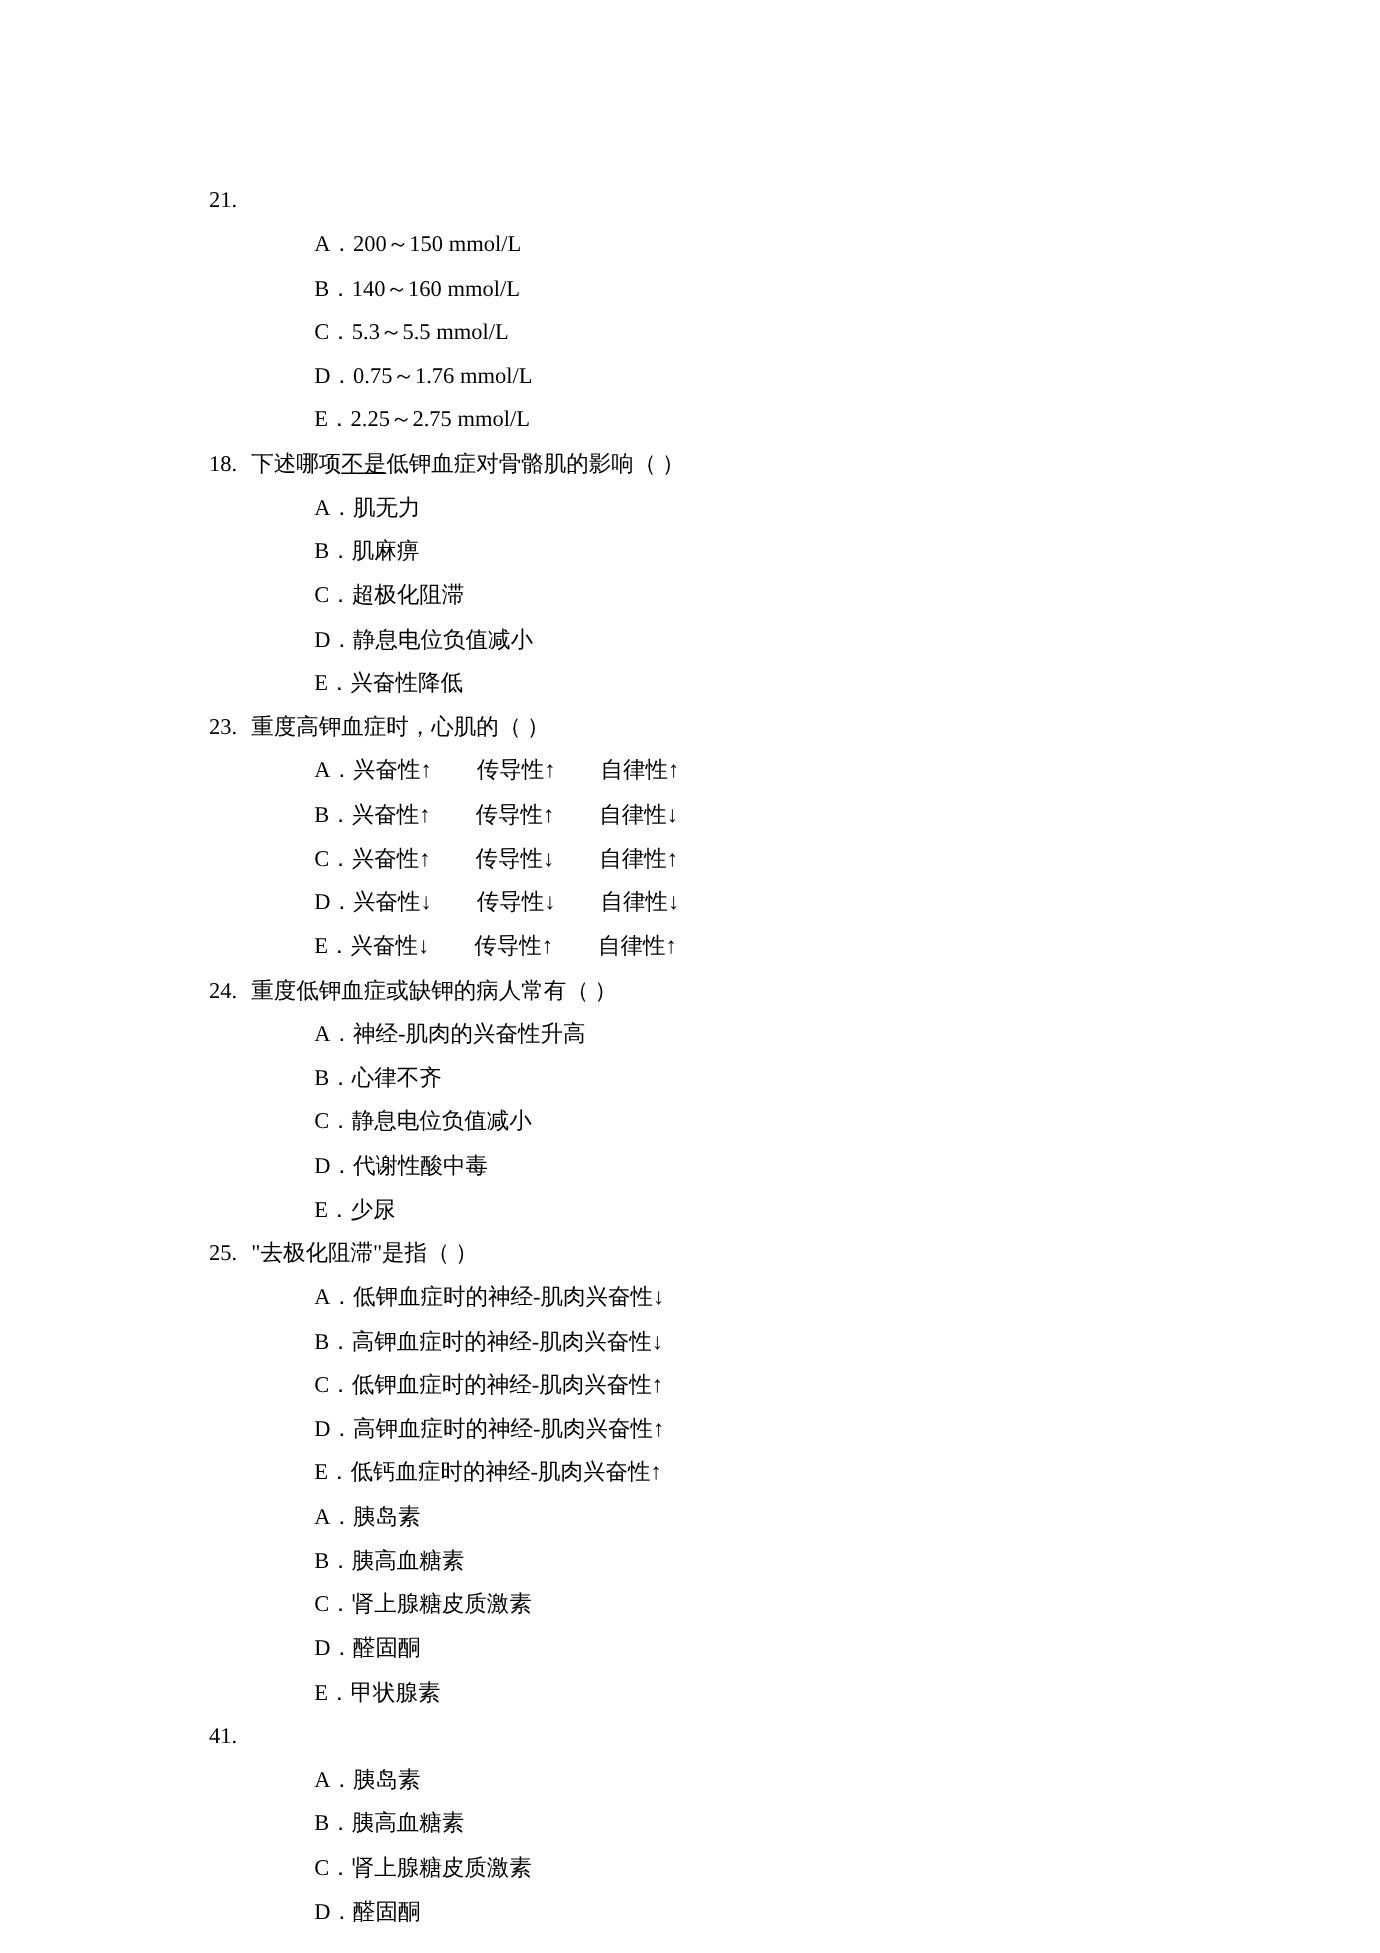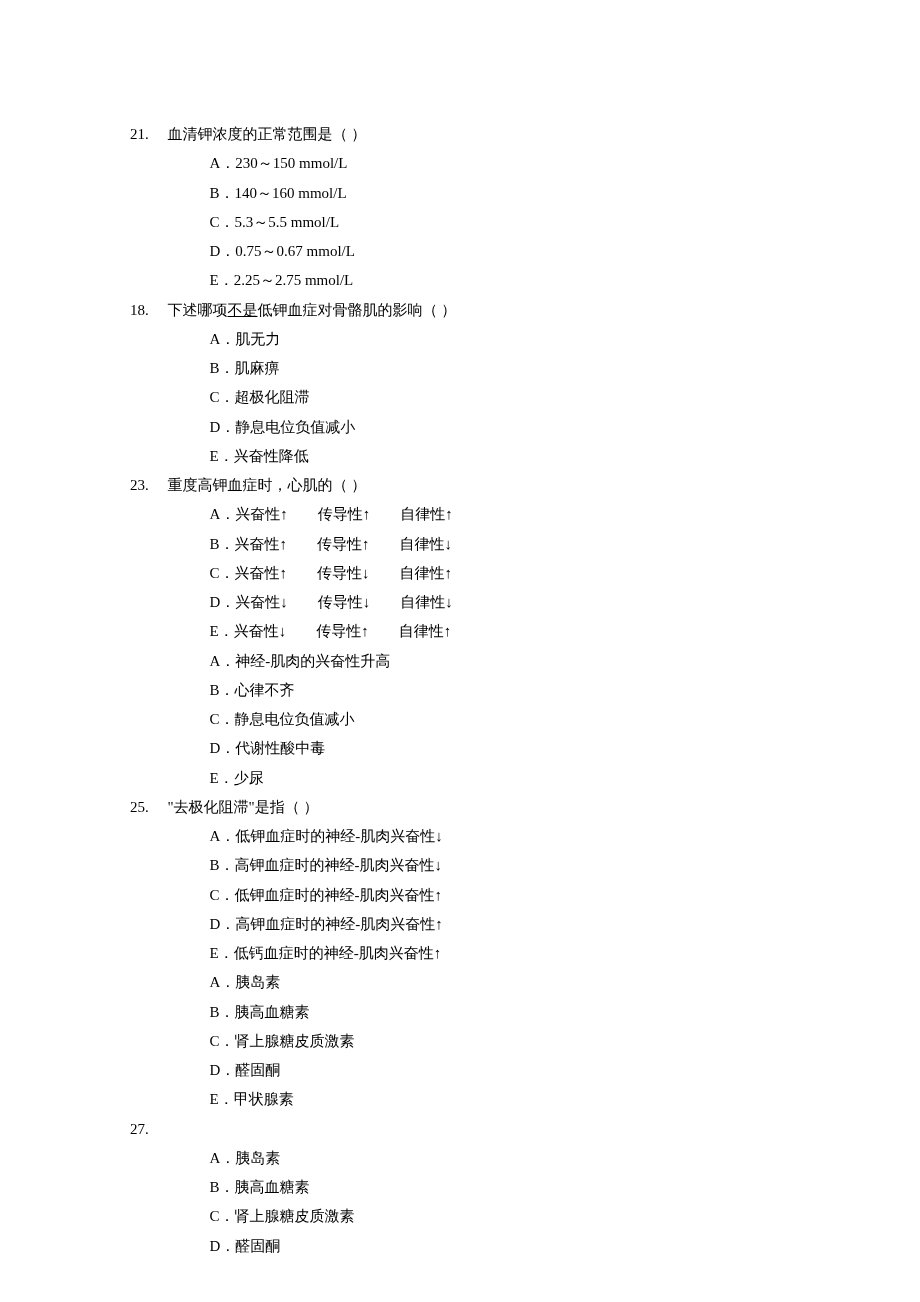--- a/index.html
+++ b/index.html
@@ -14,20 +14,21 @@
     box-sizing: border-box;
   }
   .question {
     margin: 0;
   }
   .q-stem {
     display: flex;
   }
   .q-num {
     min-width: 2.5em;
+    text-align: center;
   }
   .options {
     padding-left: 5.3em;
   }
   .option {
     display: flex;
   }
   .opt-letter {
     min-width: 1.6em;
   }
@@ -35,38 +36,37 @@
     text-decoration: underline;
   }
 </style>
 </head>
 <body>
 
 <div id="content">
     <div class="question">
       <div class="q-stem">
         <span class="q-num">21.</span>
-        <span>血清钾浓度的正常范围是（ ）</span>
-      </div>
-      <div class="options">
-        <div class="option">
-          <span class="opt-letter">A．</span>
-          <span>230～150 mmol/L</span>
+      </div>
+      <div class="options">
+        <div class="option">
+          <span class="opt-letter">A．</span>
+          <span>200～150 mmol/L</span>
         </div>
         <div class="option">
           <span class="opt-letter">B．</span>
           <span>140～160 mmol/L</span>
         </div>
         <div class="option">
           <span class="opt-letter">C．</span>
           <span>5.3～5.5 mmol/L</span>
         </div>
         <div class="option">
           <span class="opt-letter">D．</span>
-          <span>0.75～0.67 mmol/L</span>
+          <span>0.75～1.76 mmol/L</span>
         </div>
         <div class="option">
           <span class="opt-letter">E．</span>
           <span>2.25～2.75 mmol/L</span>
         </div>
       </div>
     </div>
     <div class="question">
       <div class="q-stem">
         <span class="q-num">18.</span>
@@ -117,20 +117,24 @@
           <span class="opt-letter">D．</span>
           <span>兴奋性↓　　传导性↓　　自律性↓</span>
         </div>
         <div class="option">
           <span class="opt-letter">E．</span>
           <span>兴奋性↓　　传导性↑　　自律性↑</span>
         </div>
       </div>
     </div>
     <div class="question">
+      <div class="q-stem">
+        <span class="q-num">24.</span>
+        <span>重度低钾血症或缺钾的病人常有（ ）</span>
+      </div>
       <div class="options">
         <div class="option">
           <span class="opt-letter">A．</span>
           <span>神经-肌肉的兴奋性升高</span>
         </div>
         <div class="option">
           <span class="opt-letter">B．</span>
           <span>心律不齐</span>
         </div>
         <div class="option">
@@ -194,21 +198,21 @@
           <span>醛固酮</span>
         </div>
         <div class="option">
           <span class="opt-letter">E．</span>
           <span>甲状腺素</span>
         </div>
       </div>
     </div>
     <div class="question">
       <div class="q-stem">
-        <span class="q-num">27.</span>
+        <span class="q-num">41.</span>
       </div>
       <div class="options">
         <div class="option">
           <span class="opt-letter">A．</span>
           <span>胰岛素</span>
         </div>
         <div class="option">
           <span class="opt-letter">B．</span>
           <span>胰高血糖素</span>
         </div>

